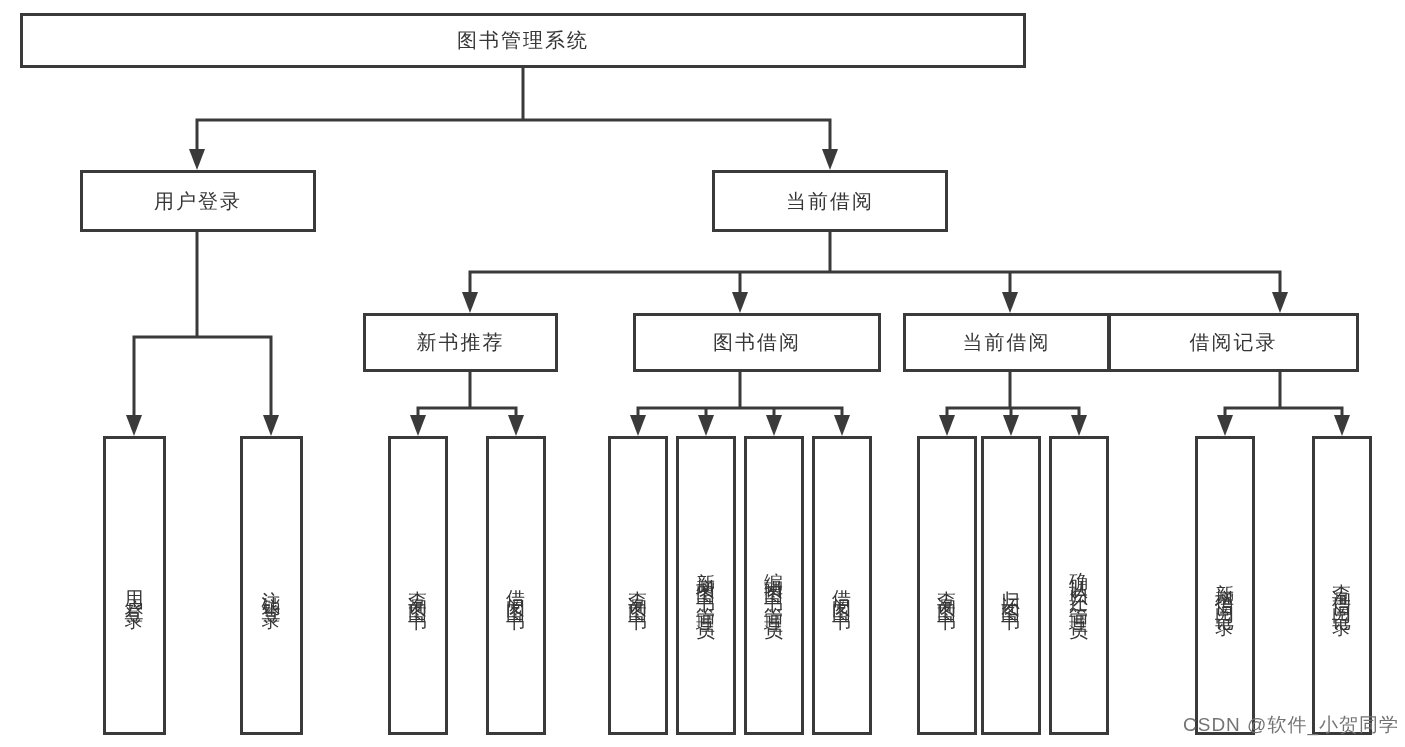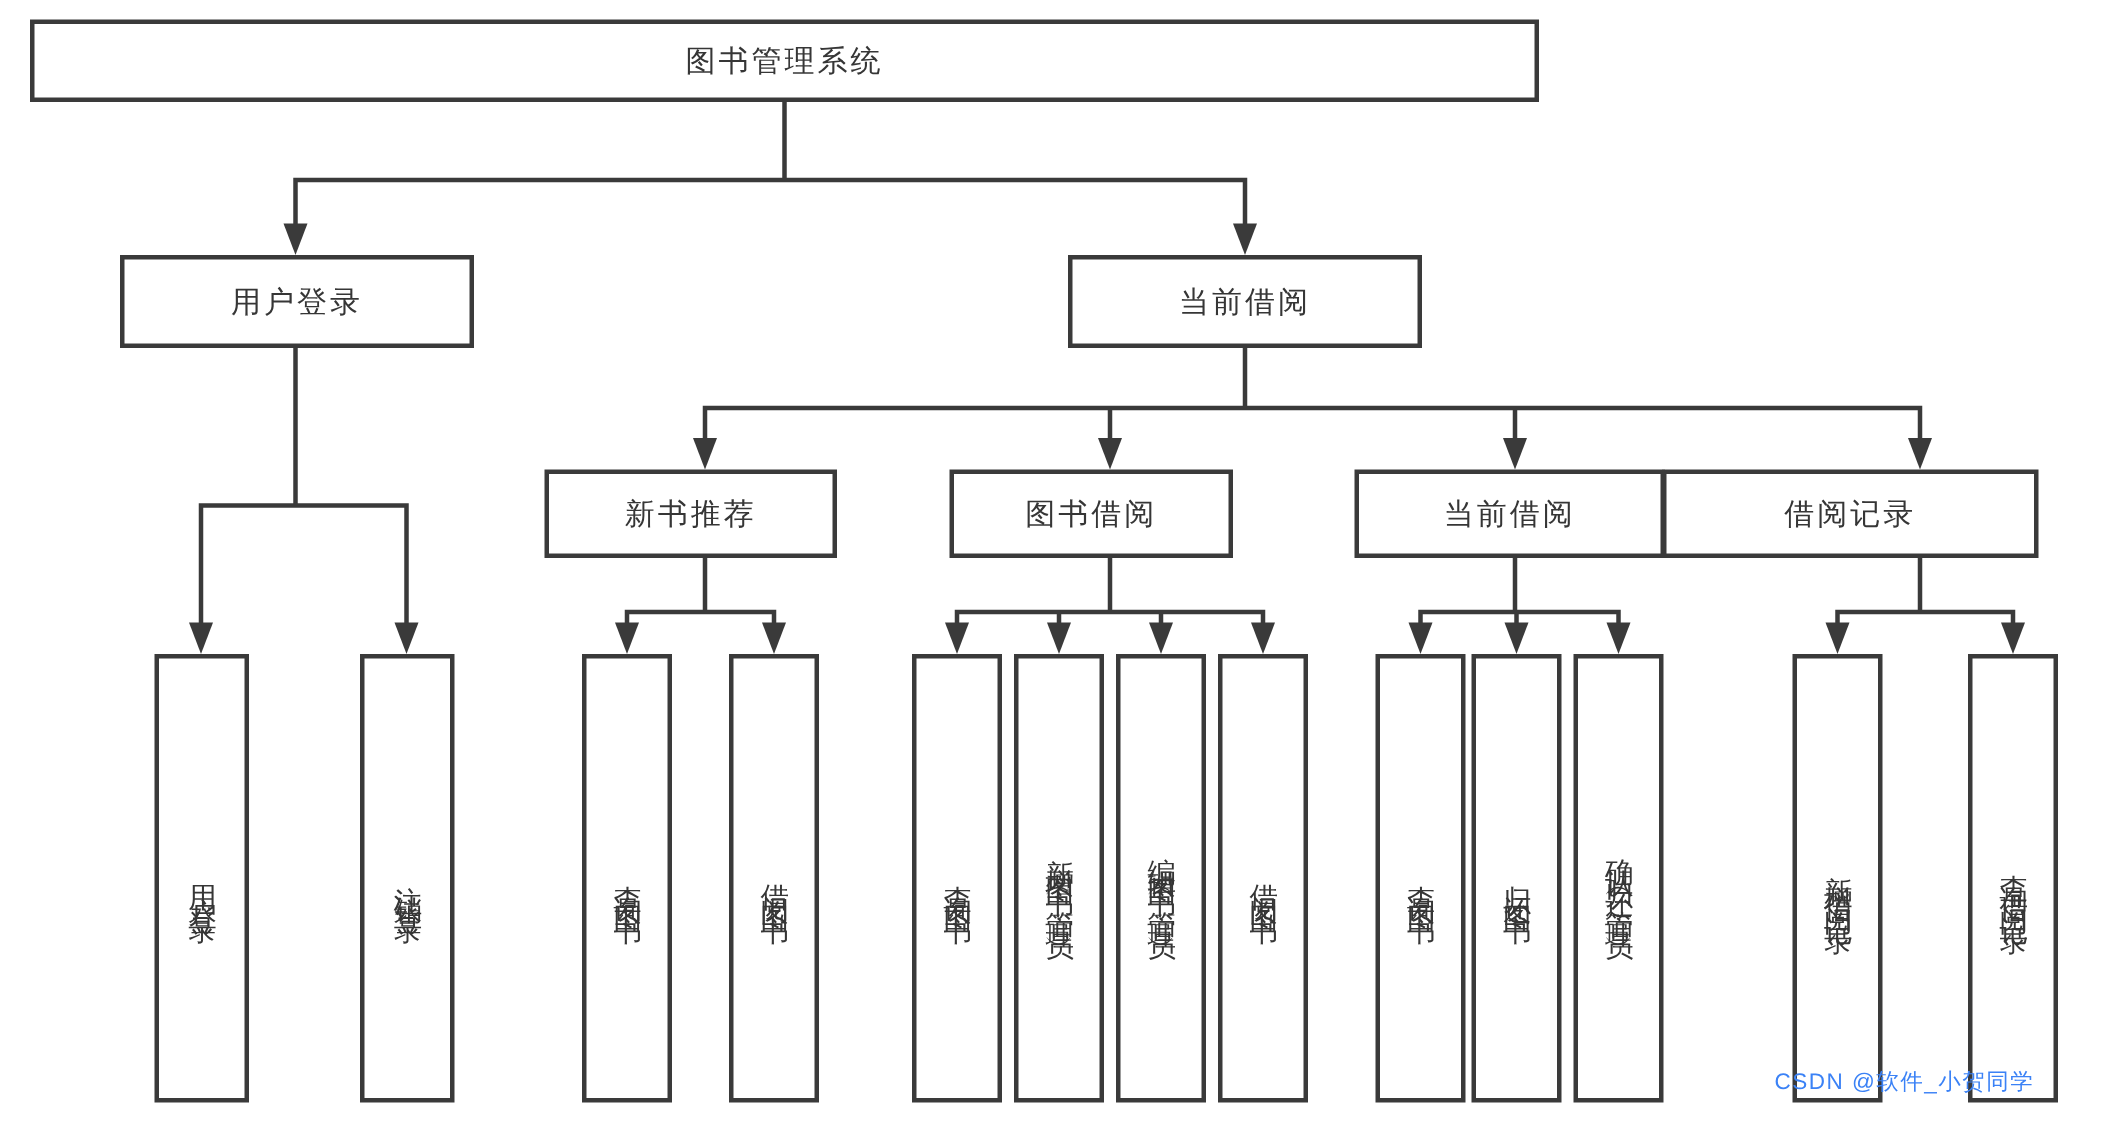--- a/index.html
+++ b/index.html
@@ -38,21 +38,21 @@
     line-height: 1;
     padding-top: 6px;
   }
   
   .n-root  { left: 20px;  top: 13px;  width: 1006px; height: 55px; }
   
   .n-l2a   { left: 80px;  top: 170px; width: 236px;  height: 62px; }
   .n-l2b   { left: 712px; top: 170px; width: 236px;  height: 62px; }
   
   .n-g0    { left: 363px;  top: 313px; width: 195px; height: 59px; }
-  .n-g1    { left: 633px;  top: 313px; width: 189px; height: 59px; }
+  .n-g1    { left: 633px;  top: 313px; width: 248px; height: 59px; }
   .n-g2    { left: 903px;  top: 313px; width: 207px; height: 59px; }
   .n-g3    { left: 1108px; top: 313px; width: 251px; height: 59px; }
   
   .lf      { top: 436px; height: 299px; width: 60px; }
   .lf-a0   { left: 103px; width: 63px; }
   .lf-a1   { left: 240px; width: 63px; }
   .lf-b0   { left: 388px; }
   .lf-b1   { left: 486px; }
   .lf-c0   { left: 608px; }
   .lf-c1   { left: 676px; }
@@ -60,22 +60,22 @@
   .lf-c3   { left: 812px; }
   .lf-d0   { left: 917px; }
   .lf-d1   { left: 981px; }
   .lf-d2   { left: 1049px; }
   .lf-e0   { left: 1195px; }
   .lf-e1   { left: 1312px; }
   #watermark {
     position: absolute;
     left: 1183px;
     top: 712px;
-    font-size: 15px;
-    color: #3b82f6;
+    font-size: 19px;
+    color: #737373;
     letter-spacing: 1px;
     white-space: nowrap;
     z-index: 5;
   }
 </style>
 </head>
 <body>
 
 <div id="canvas">
 

